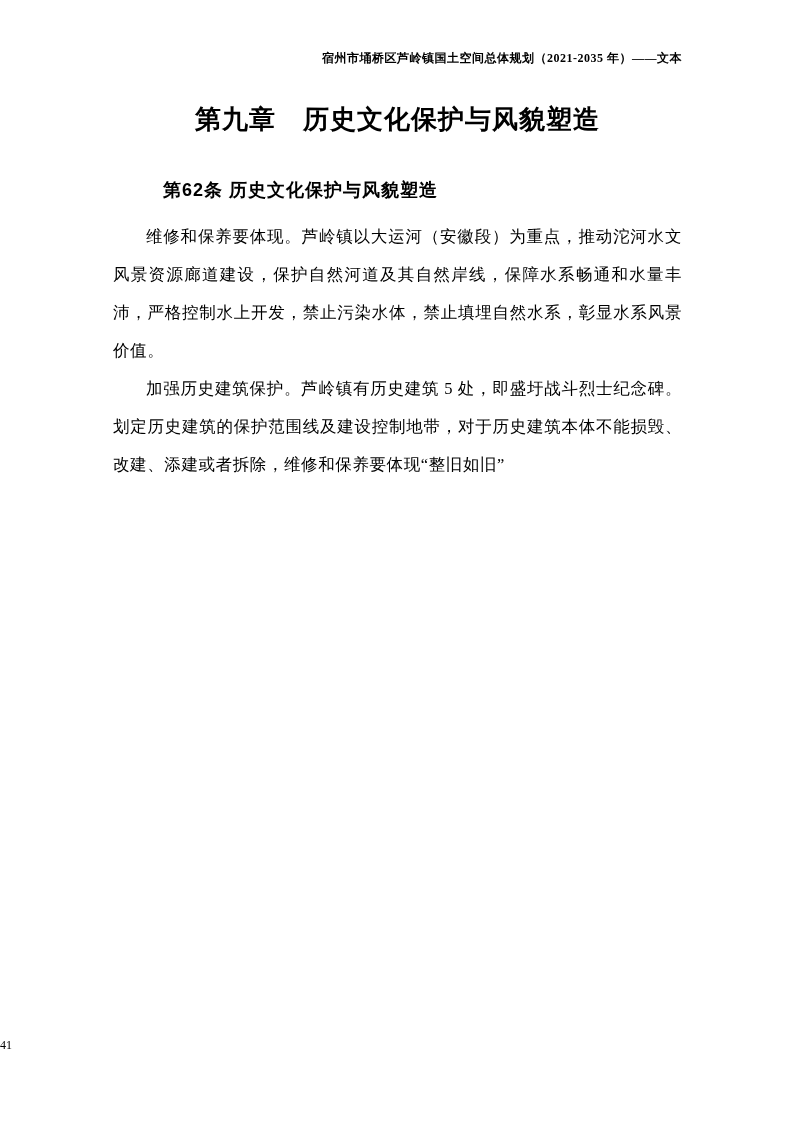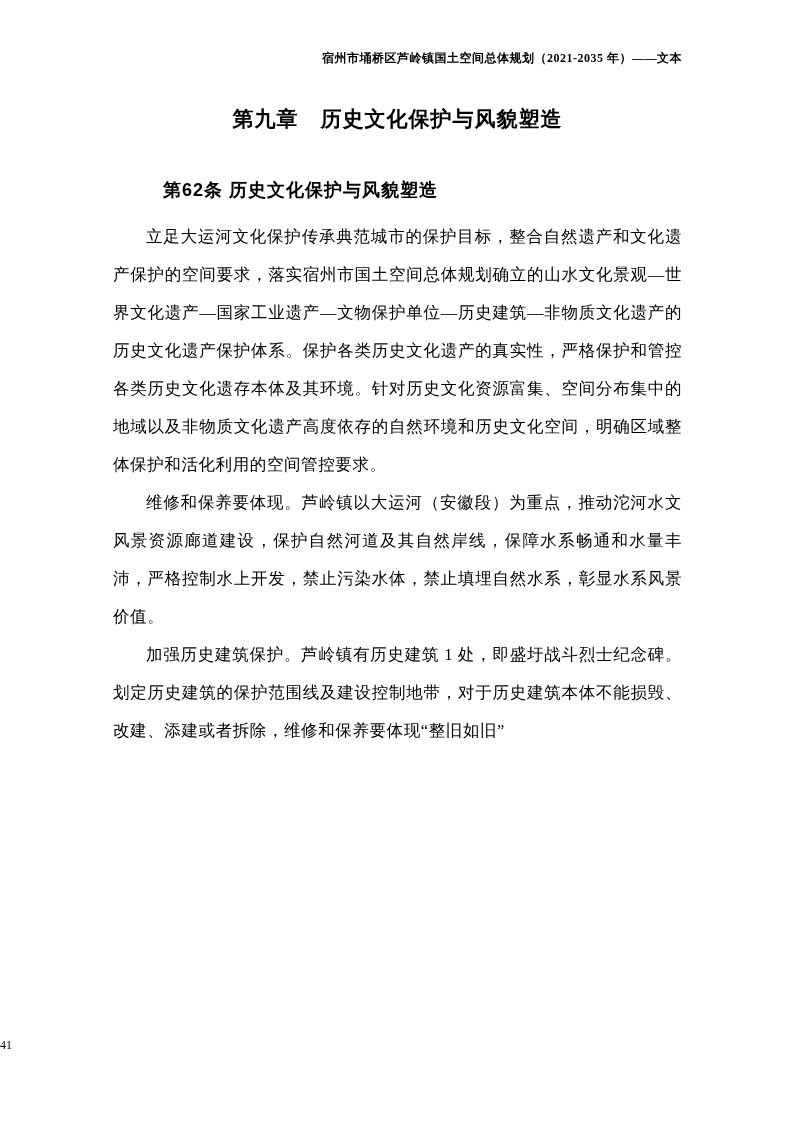--- a/index.html
+++ b/index.html
@@ -27,21 +27,21 @@
   }
   .content {
     position: absolute;
     top: 88px;
     left: 113px;
     right: 112px;
   }
   .chapter-title {
     margin: 16px 0 0 0;
     text-align: center;
-    font-size: 21px;
+    font-size: 26px;
     line-height: 30px;
     font-weight: bold;
     letter-spacing: 1px;
     font-family: "Liberation Sans", sans-serif;
   }
   .section-title {
     margin: 26px 0 0 0;
     text-align: center;
     font-size: 19px;
     line-height: 26px;
@@ -85,26 +85,25 @@
     <span>宿州市埇桥区芦岭镇国土空间总体规划（2021-2035 年）——文本</span>
   </div>
 
   <div class="content">
 
     <h1 class="chapter-title">第九章　历史文化保护与风貌塑造</h1>
 
 
     <h3 class="article-heading">第62条 历史文化保护与风貌塑造</h3>
 
-    <p class="body-para">立足大运河文化保护传承典范城市的保护目标，整合自然遗产和文化遗产保护的空间要求，落实宿州市国土空间总体规划确立的山水文化景观—世界文化遗产—国家工业遗产—文物保护单位—历史建筑—非物质文化遗产的历史文化遗产保护体系。保护各类历史文化遗产的真实性，严格保护和管控各类历史文化遗存本体及其环境。针对历史文化资源富集、空间分布集中的地域以及非物质文化遗产高度依存的自然环境和历史文化空间，明确区域整体保护和活化利用的空间管控要求。</p>
 
     <p class="body-para">维修和保养要体现。芦岭镇以大运河（安徽段）为重点，推动沱河水文风景资源廊道建设，保护自然河道及其自然岸线，保障水系畅通和水量丰沛，严格控制水上开发，禁止污染水体，禁止填埋自然水系，彰显水系风景价值。</p>
 
 
-    <p class="body-para">加强历史建筑保护。芦岭镇有历史建筑 1 处，即盛圩战斗烈士纪念碑。划定历史建筑的保护范围线及建设控制地带，对于历史建筑本体不能损毁、改建、添建或者拆除，维修和保养要体现“整旧如旧”</p>
+    <p class="body-para">加强历史建筑保护。芦岭镇有历史建筑 5 处，即盛圩战斗烈士纪念碑。划定历史建筑的保护范围线及建设控制地带，对于历史建筑本体不能损毁、改建、添建或者拆除，维修和保养要体现“整旧如旧”</p>
 
   </div>
 
   <div class="page-footer">
     <span>41</span>
   </div>
 
 </div>
 
 </body></html>

